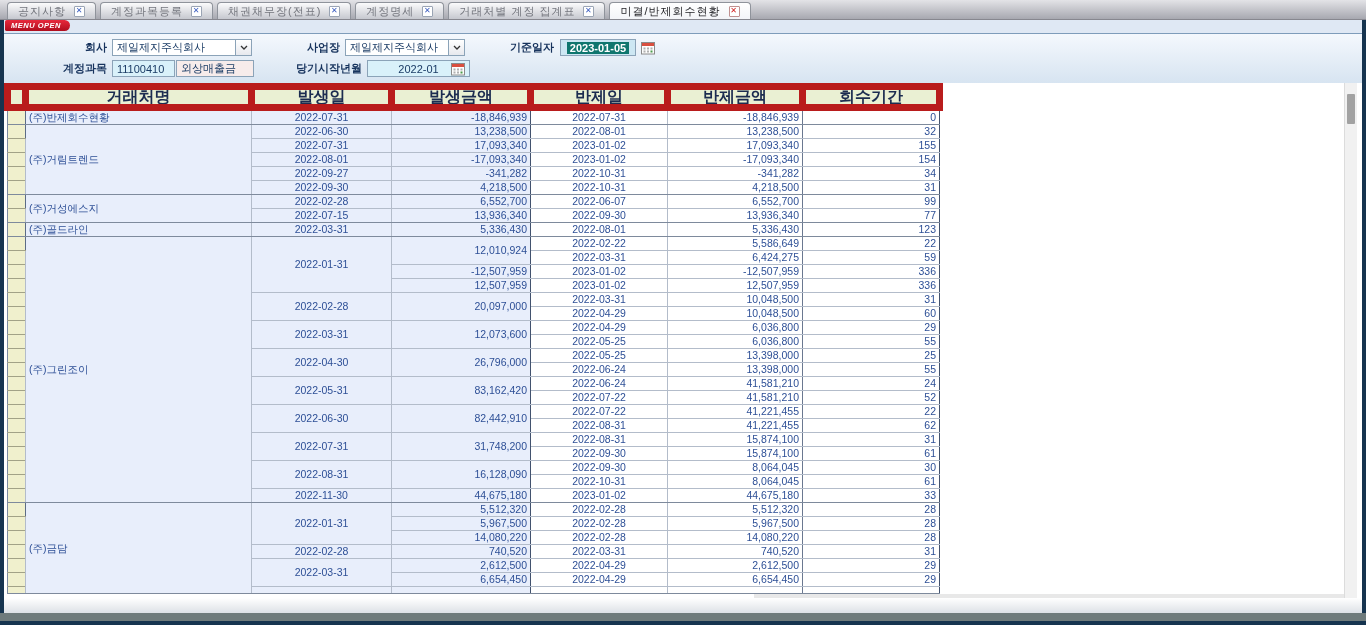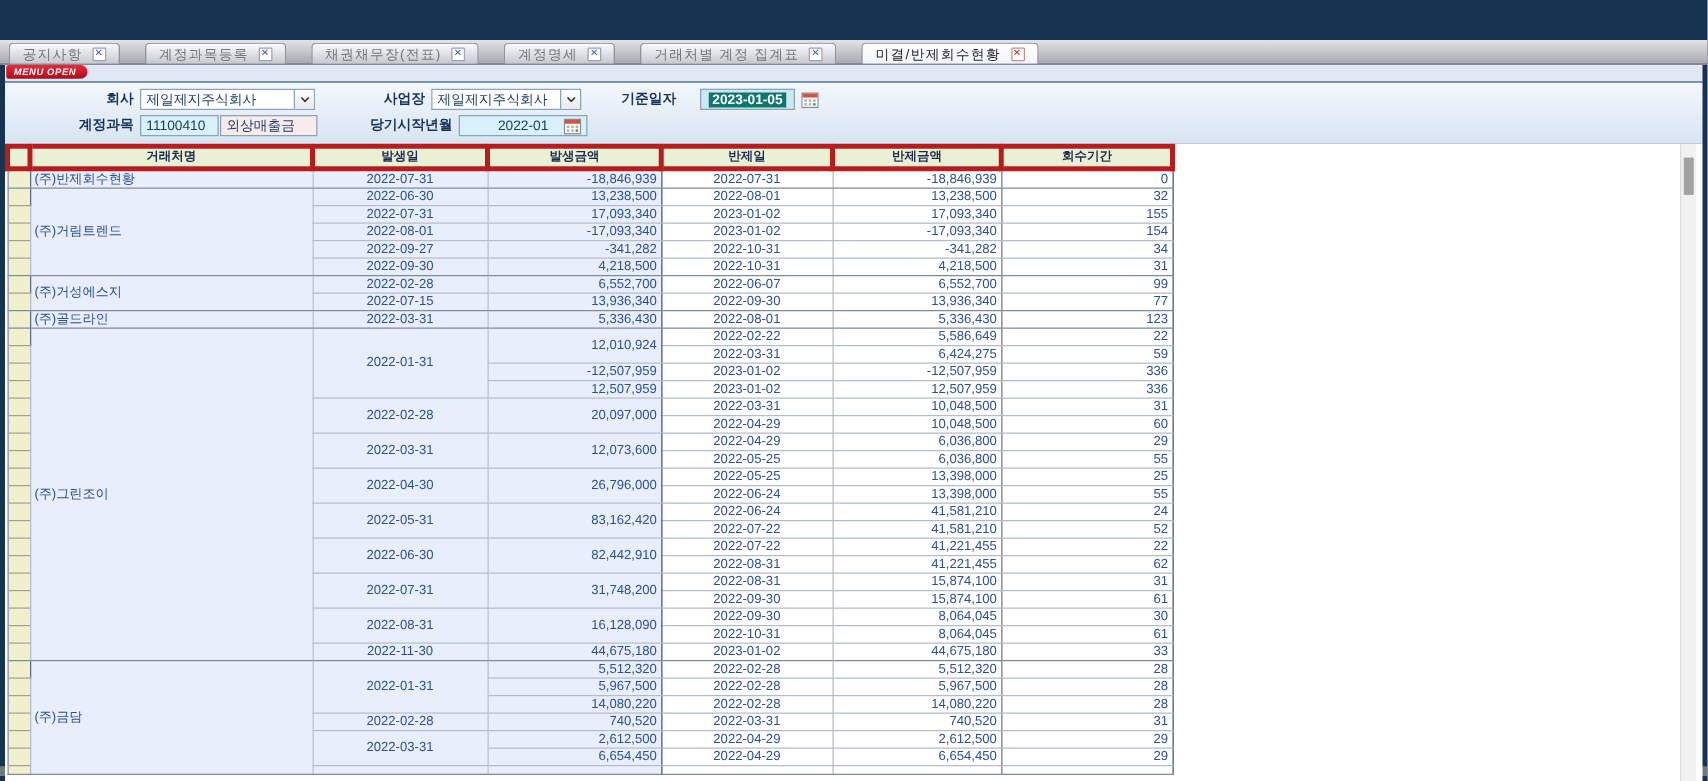--- a/index.html
+++ b/index.html
@@ -9,21 +9,21 @@
     font-family:"Liberation Sans","DejaVu Sans",sans-serif;
     position:relative;
   }
   .win{position:absolute;inset:0;display:flex;flex-direction:column;}
 
   
   .tabbar{
     height:20px;flex:0 0 20px;box-sizing:border-box;
     background:linear-gradient(#e3e3e7,#a7a8b0);
     border-bottom:1px solid #87878f;
-    display:flex;align-items:flex-end;padding:2px 0 0 7px;gap:20px;margin-top:32px;
+    display:flex;align-items:flex-end;padding:2px 0 0 7px;gap:4px;
   }
   .tab{
     height:17px;box-sizing:border-box;
     display:flex;align-items:center;gap:8px;padding:0 10px;
     border:1px solid #8f939b;border-bottom:none;
     border-radius:4px 4px 0 0;
     background:linear-gradient(#fbfbfc,#c6c8cf);
     color:#73757d;font-size:11px;letter-spacing:1px;cursor:default;white-space:nowrap;
   }
   .tab.active{background:linear-gradient(#ffffff,#f3f4f8);color:#1d1d22;}
@@ -72,22 +72,22 @@
     display:flex;align-items:center;justify-content:center;
   }
   .selected-text{margin:auto;background:#0f766e;color:#fff;padding:0 3px;font-weight:bold;}
   .calicon{position:absolute;width:14px;height:14px;cursor:pointer;}
 
   
   .tablearea{height:515px;flex:0 0 515px;background:#ffffff;position:relative;overflow:hidden;}
   table.grid{border-collapse:collapse;table-layout:fixed;font-size:10.5px;}
   .grid th{
     height:14px;line-height:14px;box-sizing:content-box;
-    background:#eaf0d3;border:4px solid #b91c1c;
-    color:#1c2c50;font-weight:bold;font-size:10px;padding:0;overflow:hidden;white-space:nowrap;
+    background:#eaf0d3;border:7px solid #b91c1c;
+    color:#1c2c50;font-weight:bold;font-size:16px;padding:0;overflow:hidden;white-space:nowrap;
   }
   .grid td{
     height:13px;line-height:13px;padding:0 3px;
     border:1px solid #b3bcca;color:#2d4f96;
     overflow:hidden;white-space:nowrap;
   }
   .grid td.selcell{background:#f0f0cd;border-color:#a2a287;border-right:1px solid #5c6c86;border-left:1px solid #7a89a0;padding:0;cursor:pointer;}
   .grid td.cust{background:#e8eefb;text-align:left;vertical-align:middle;}
   .grid td.odate{background:#e8eefb;text-align:center;vertical-align:middle;}
   .grid td.oamt{background:#e8eefb;text-align:right;vertical-align:middle;border-right:1px solid #42526e;}
@@ -161,21 +161,21 @@
       </div>
       <div class="flabel" style="left:272px;top:5px;width:64px;">사업장</div>
       <div class="inp sel" style="left:341px;top:5px;width:120px;">
         <span class="val">제일제지주식회사</span>
         <span class="chev">
           <svg width="8" height="5" viewBox="0 0 8 5">
               <polyline points="1,1 4,4 7,1" fill="none" stroke="#333" stroke-width="1.3"></polyline>
             </svg>
         </span>
       </div>
-      <div class="flabel" style="left:479px;top:5px;width:58px;">기준일자</div>
+      <div class="flabel" style="left:492px;top:5px;width:58px;">기준일자</div>
       <div class="inp datebg" style="left:556px;top:5px;width:76px;">
         <span class="selected-text">2023-01-05</span>
       </div>
       <span class="calicon" style="left:637px;top:7px;">
         <svg width="14" height="14" viewBox="0 0 14 14">
           <rect x="0.5" y="1.5" width="13" height="11.5" fill="#fdfdfd" stroke="#8a8a8a"></rect>
           <rect x="1" y="2" width="12" height="3" fill="#d94f3f"></rect>
           <rect x="2.5" y="6.5" width="2" height="2" fill="#b0b0b0"></rect>
             <rect x="6" y="6.5" width="2" height="2" fill="#b0b0b0"></rect>
             <rect x="9.5" y="6.5" width="2" height="2" fill="#b0b0b0"></rect>

